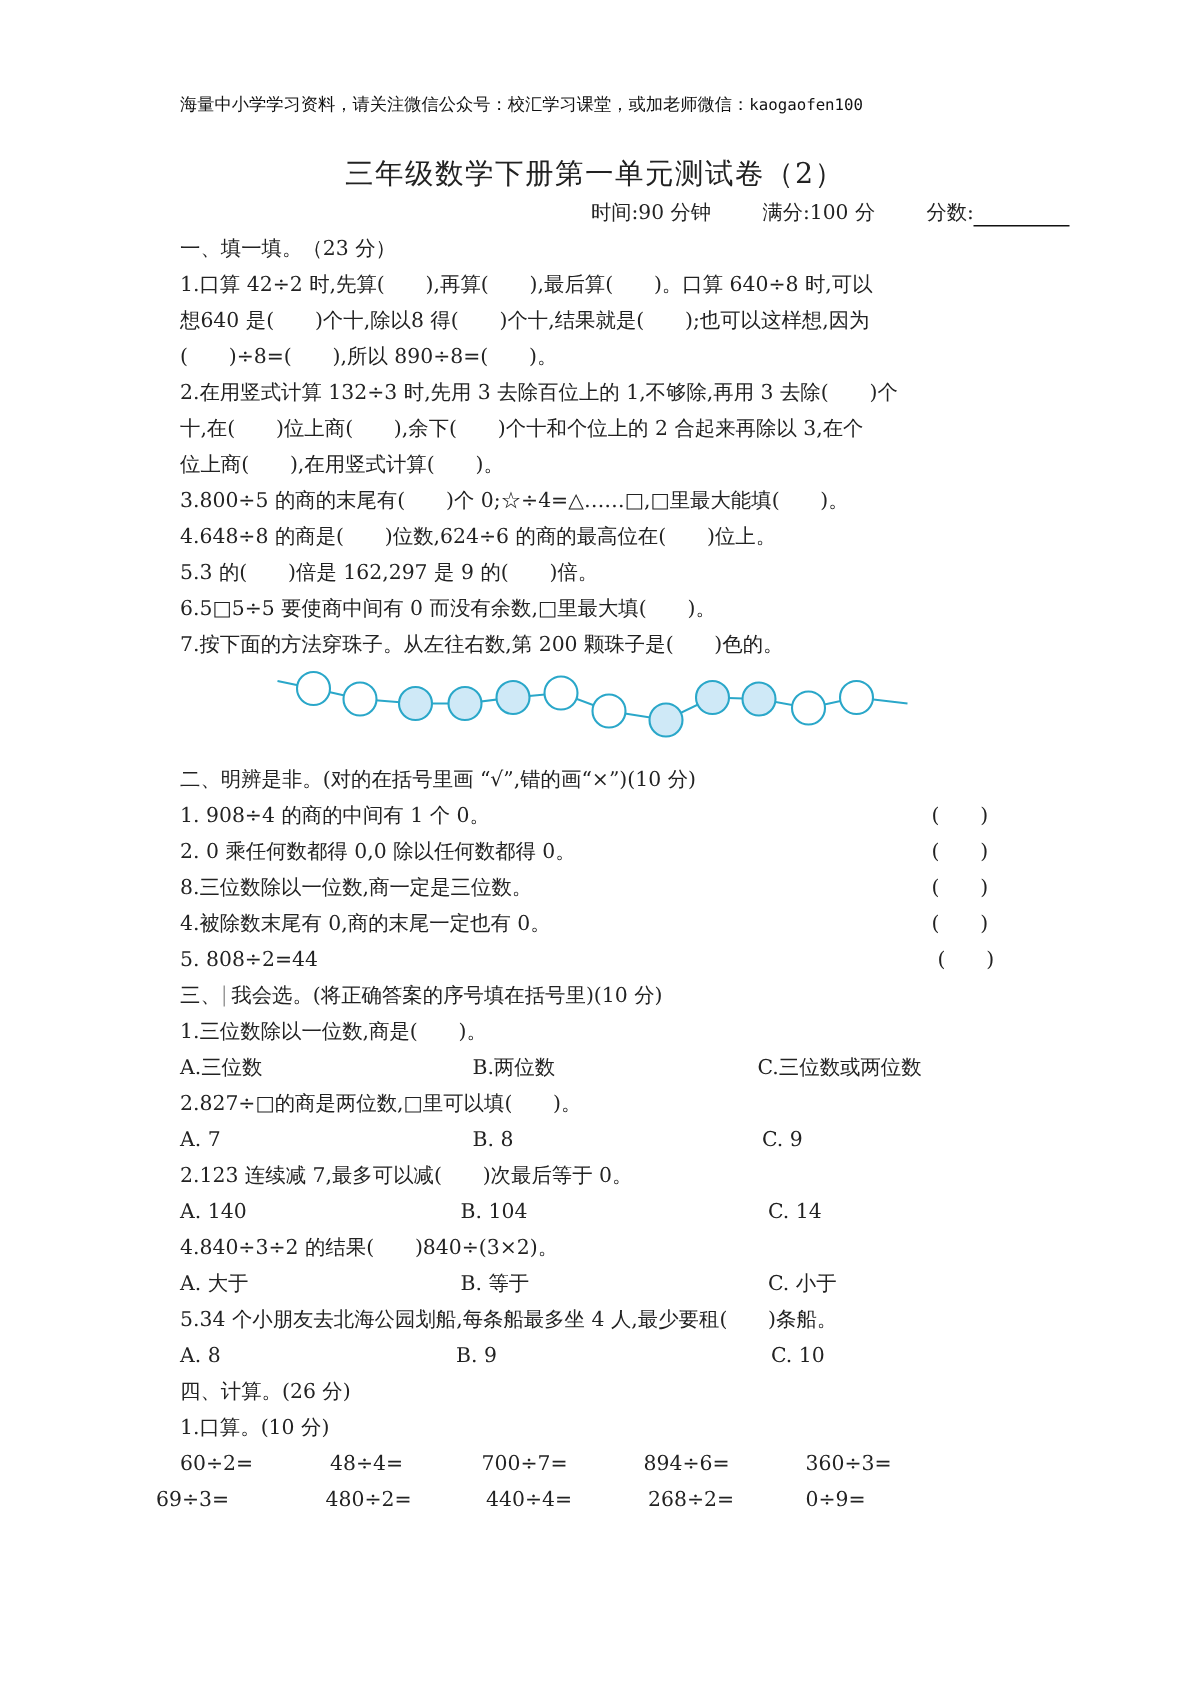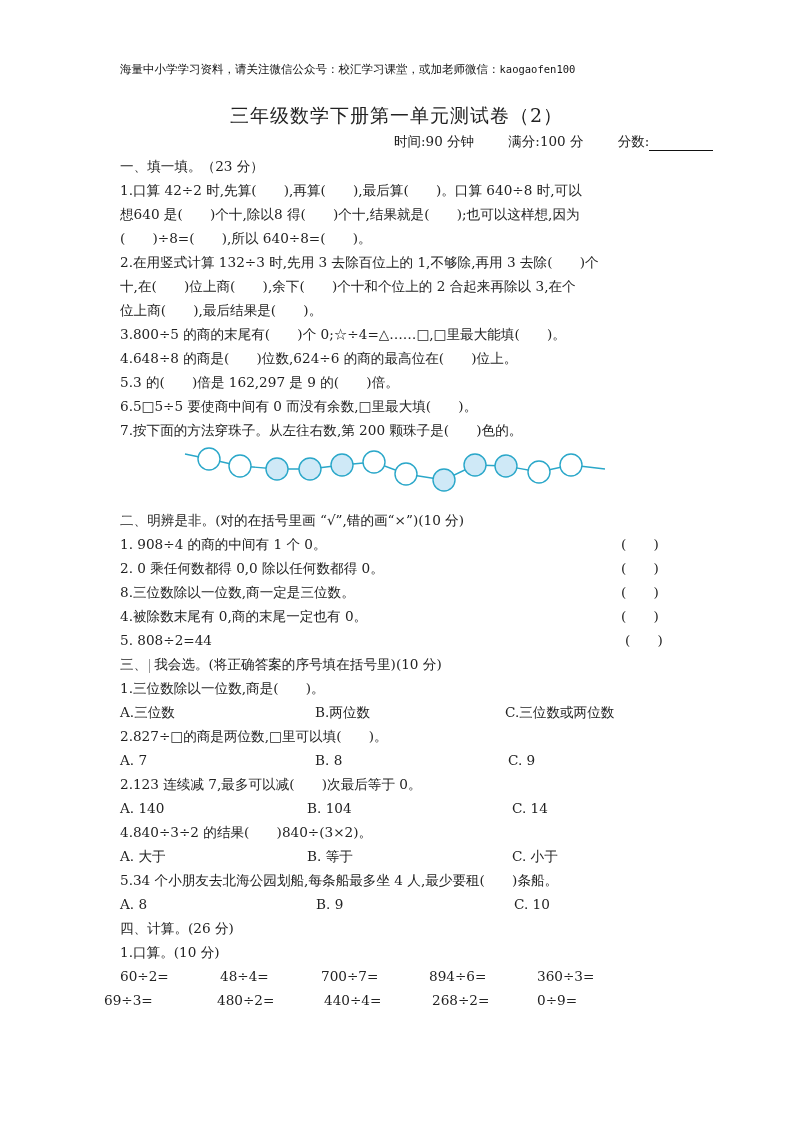--- a/index.html
+++ b/index.html
@@ -31,24 +31,24 @@
 
 <div class="abs meta">
   <span>时间:90 分钟</span>
   <span>满分:100 分</span>
   <span style="margin-right:0">分数:</span><span class="score-line"></span>
 </div>
 
 <div class="abs line" style="top:154px">一、填一填。（23 分）</div>
 <div class="abs line" style="top:178px">1.口算 42÷2 时,先算(　　),再算(　　),最后算(　　)。口算 640÷8 时,可以</div>
 <div class="abs line" style="top:202px">想640 是(　　)个十,除以8 得(　　)个十,结果就是(　　);也可以这样想,因为</div>
-<div class="abs line" style="top:226px">(　　)÷8=(　　),所以 640÷8=(　　)。</div>
+<div class="abs line" style="top:226px">(　　)÷8=(　　),所以 890÷8=(　　)。</div>
 <div class="abs line" style="top:250px">2.在用竖式计算 132÷3 时,先用 3 去除百位上的 1,不够除,再用 3 去除(　　)个</div>
 <div class="abs line" style="top:274px">十,在(　　)位上商(　　),余下(　　)个十和个位上的 2 合起来再除以 3,在个</div>
-<div class="abs line" style="top:298px">位上商(　　),最后结果是(　　)。</div>
+<div class="abs line" style="top:298px">位上商(　　),在用竖式计算(　　)。</div>
 <div class="abs line" style="top:322px">3.800÷5 的商的末尾有(　　)个 0;☆÷4=△……□,□里最大能填(　　)。</div>
 <div class="abs line" style="top:346px">4.648÷8 的商是(　　)位数,624÷6 的商的最高位在(　　)位上。</div>
 <div class="abs line" style="top:370px">5.3 的(　　)倍是 162,297 是 9 的(　　)倍。</div>
 <div class="abs line" style="top:394px">6.5□5÷5 要使商中间有 0 而没有余数,□里最大填(　　)。</div>
 <div class="abs line" style="top:418px">7.按下面的方法穿珠子。从左往右数,第 200 颗珠子是(　　)色的。</div>
 
 <svg class="beads" width="430" height="60" viewBox="0 0 430 60">
   <path d="M5,14 L29,19 L60,26 L97,29 L130,29 L162,25 L194,22 L226,34 L264,40 L295,25 L326,26 L359,32 L391,25 L425,29" fill="none" stroke="#2aa7c9" stroke-width="1.4"></path>
   <g stroke="#2aa7c9" stroke-width="1.4">
     <circle cx="29" cy="19" r="11" fill="#ffffff"></circle>
@@ -97,21 +97,21 @@
 <div class="opt" style="left:307px;top:796px;line-height:24px">B.  104</div>
 <div class="opt" style="left:512px;top:796px;line-height:24px">C.  14</div>
 
 <div class="abs line" style="top:820px">4.840÷3÷2 的结果(　　)840÷(3×2)。</div>
 <div class="opt" style="left:120px;top:844px;line-height:24px">A.  大于</div>
 <div class="opt" style="left:307px;top:844px;line-height:24px">B.  等于</div>
 <div class="opt" style="left:512px;top:844px;line-height:24px">C.  小于</div>
 
 <div class="abs line" style="top:868px">5.34 个小朋友去北海公园划船,每条船最多坐 4 人,最少要租(　　)条船。</div>
 <div class="opt" style="left:120px;top:892px;line-height:24px">A.  8</div>
-<div class="opt" style="left:316px;top:892px;line-height:24px">B.  9</div>
+<div class="opt" style="left:304px;top:892px;line-height:24px">B.  9</div>
 <div class="opt" style="left:514px;top:892px;line-height:24px">C.  10</div>
 
 <div class="abs line" style="top:916px">四、计算。(26 分)</div>
 <div class="abs line" style="top:940px">1.口算。(10 分)</div>
 
 <div class="calc" style="left:120px;top:964px;line-height:24px">60÷2=</div>
 <div class="calc" style="left:220px;top:964px;line-height:24px">48÷4=</div>
 <div class="calc" style="left:321px;top:964px;line-height:24px">700÷7=</div>
 <div class="calc" style="left:429px;top:964px;line-height:24px">894÷6=</div>
 <div class="calc" style="left:537px;top:964px;line-height:24px">360÷3=</div>

